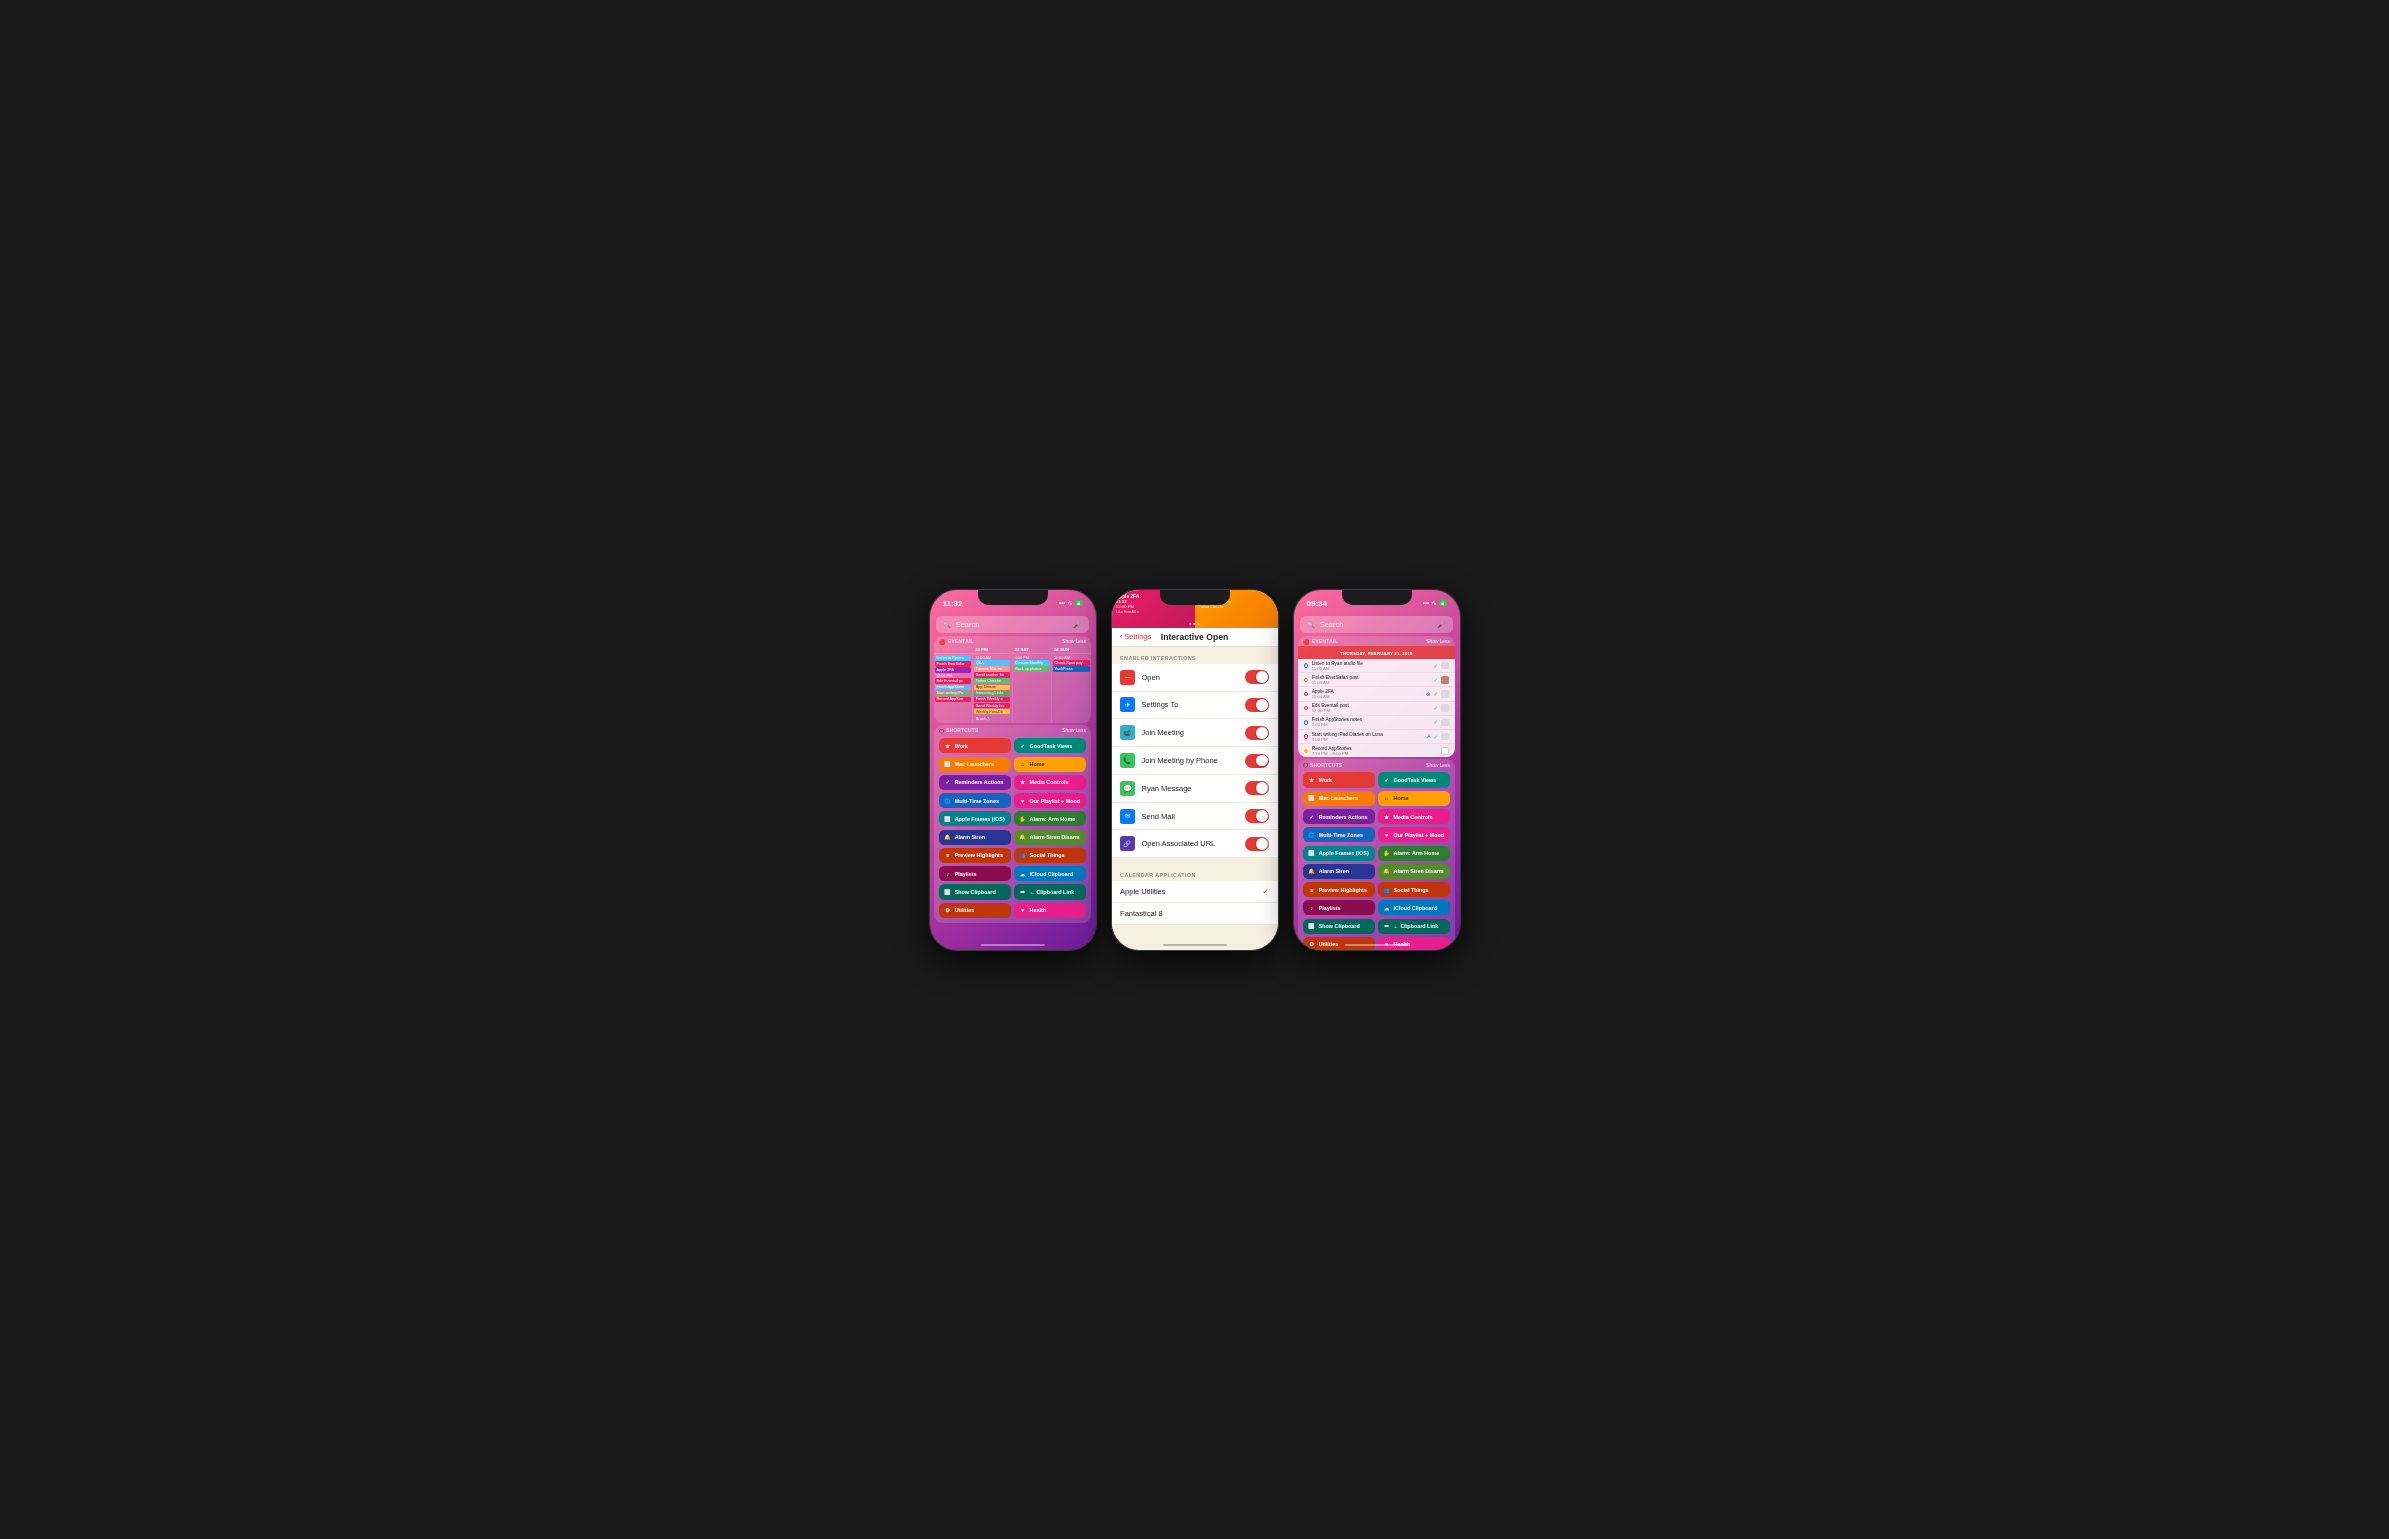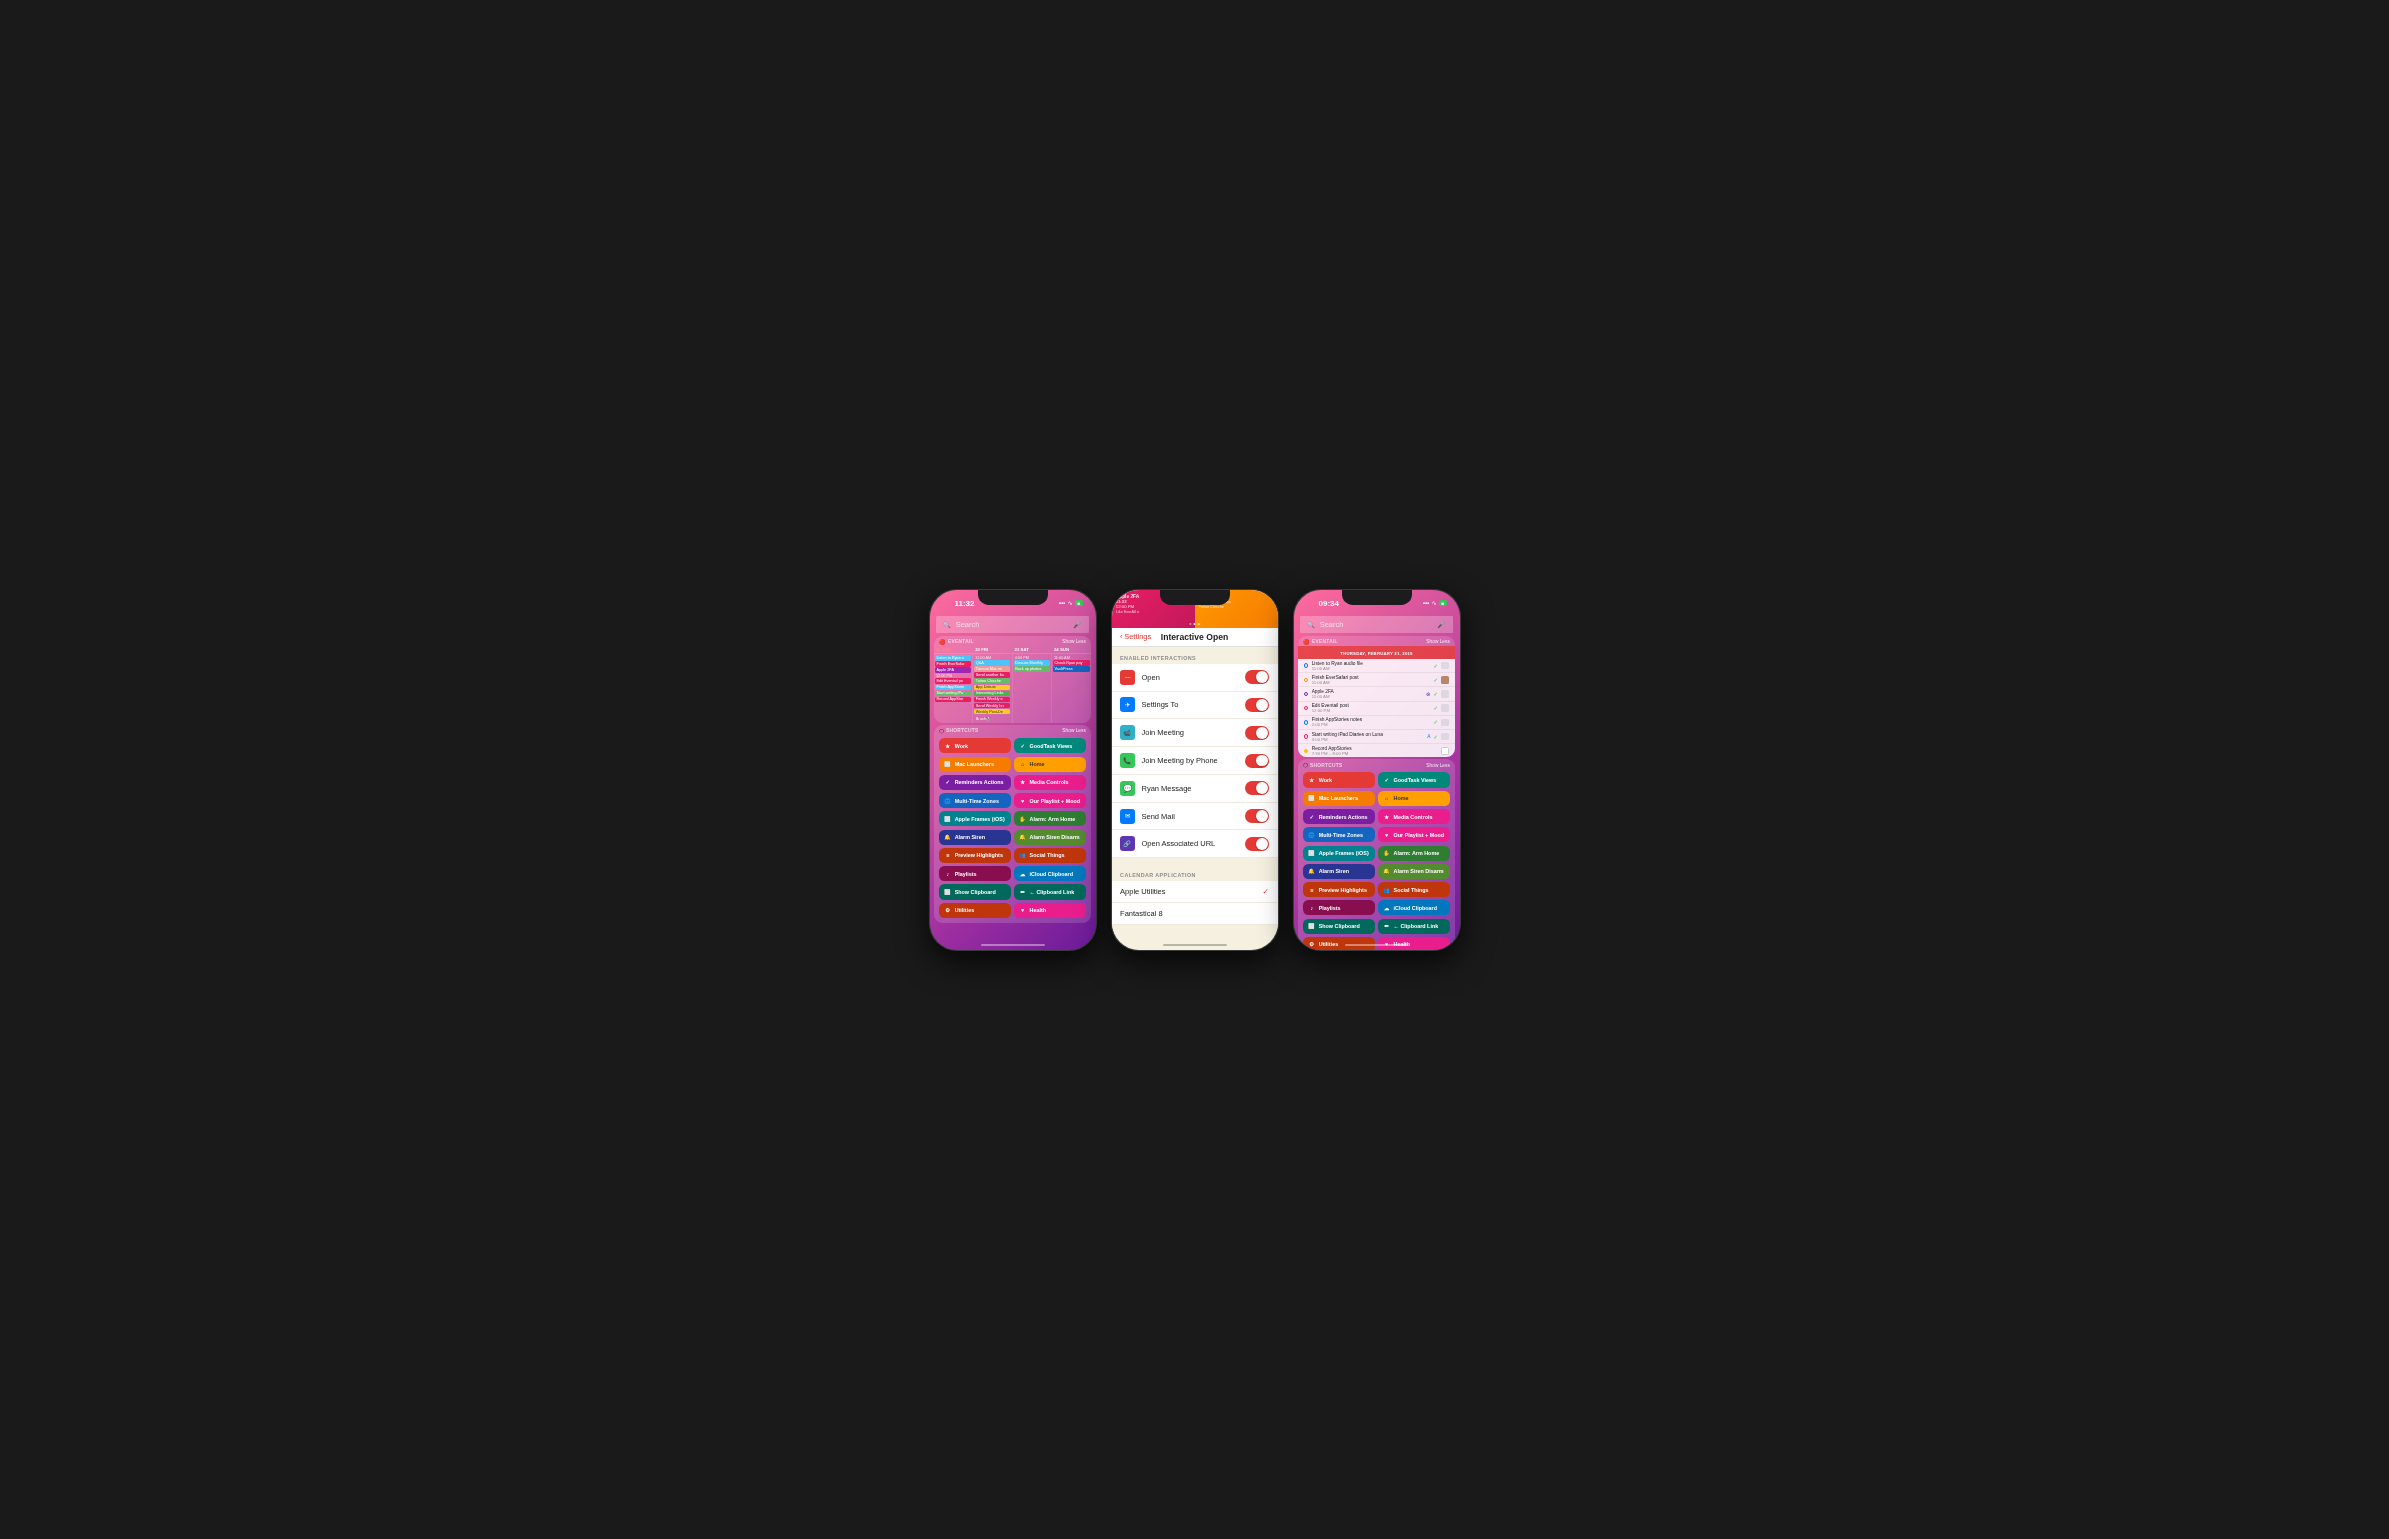--- a/index.html
+++ b/index.html
@@ -69,21 +69,21 @@
       align-items: center;
       gap: 2.7px;
       font-size: 5.9px;
       color: #fff;
     }
 
     
     .search-bar {
       margin: 3.2px 6.4px;
       background: rgba(255,255,255,0.85);
-      border-radius: 1px;
+      border-radius: 6px;
       padding: 3.8px 7.5px;
       display: flex;
       align-items: center;
       gap: 4.3px;
       justify-content: space-between;
     }
 
     .search-bar-text {
       font-size: 7.5px;
       color: #8e8e93;
@@ -372,21 +372,21 @@
       left: 50%;
       transform: translateX(-50%);
       width: 64px;
       height: 2.7px;
       background: rgba(255,255,255,0.4);
       border-radius: 1.6px;
       z-index: 100;
     }
 
     
-    .status-white { color: #fff; margin-left: 12px; }
+    .status-white { color: #fff; }
   </style>
 </head>
 <body>
 
 <div class="phone">
 
   <div class="phone-screen phone1-bg">
     <div class="notch"></div>
 
     <div class="status-bar">

